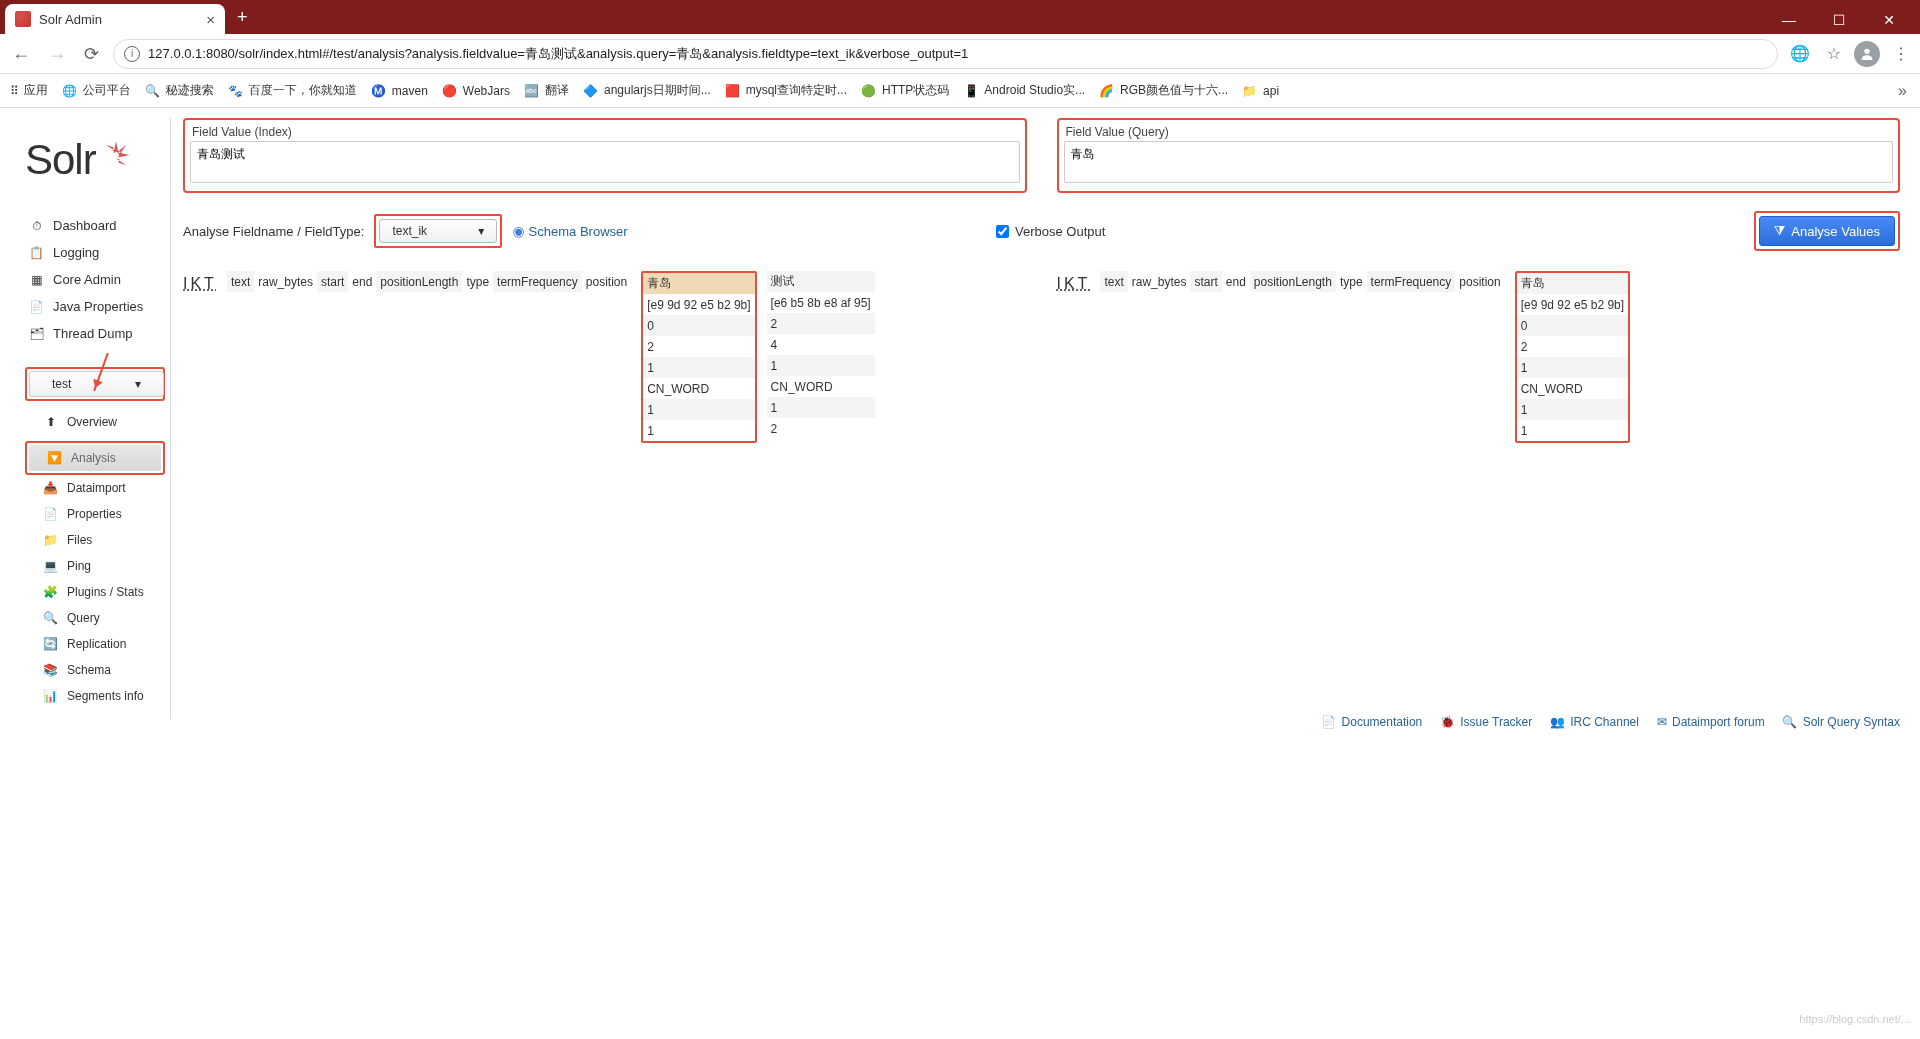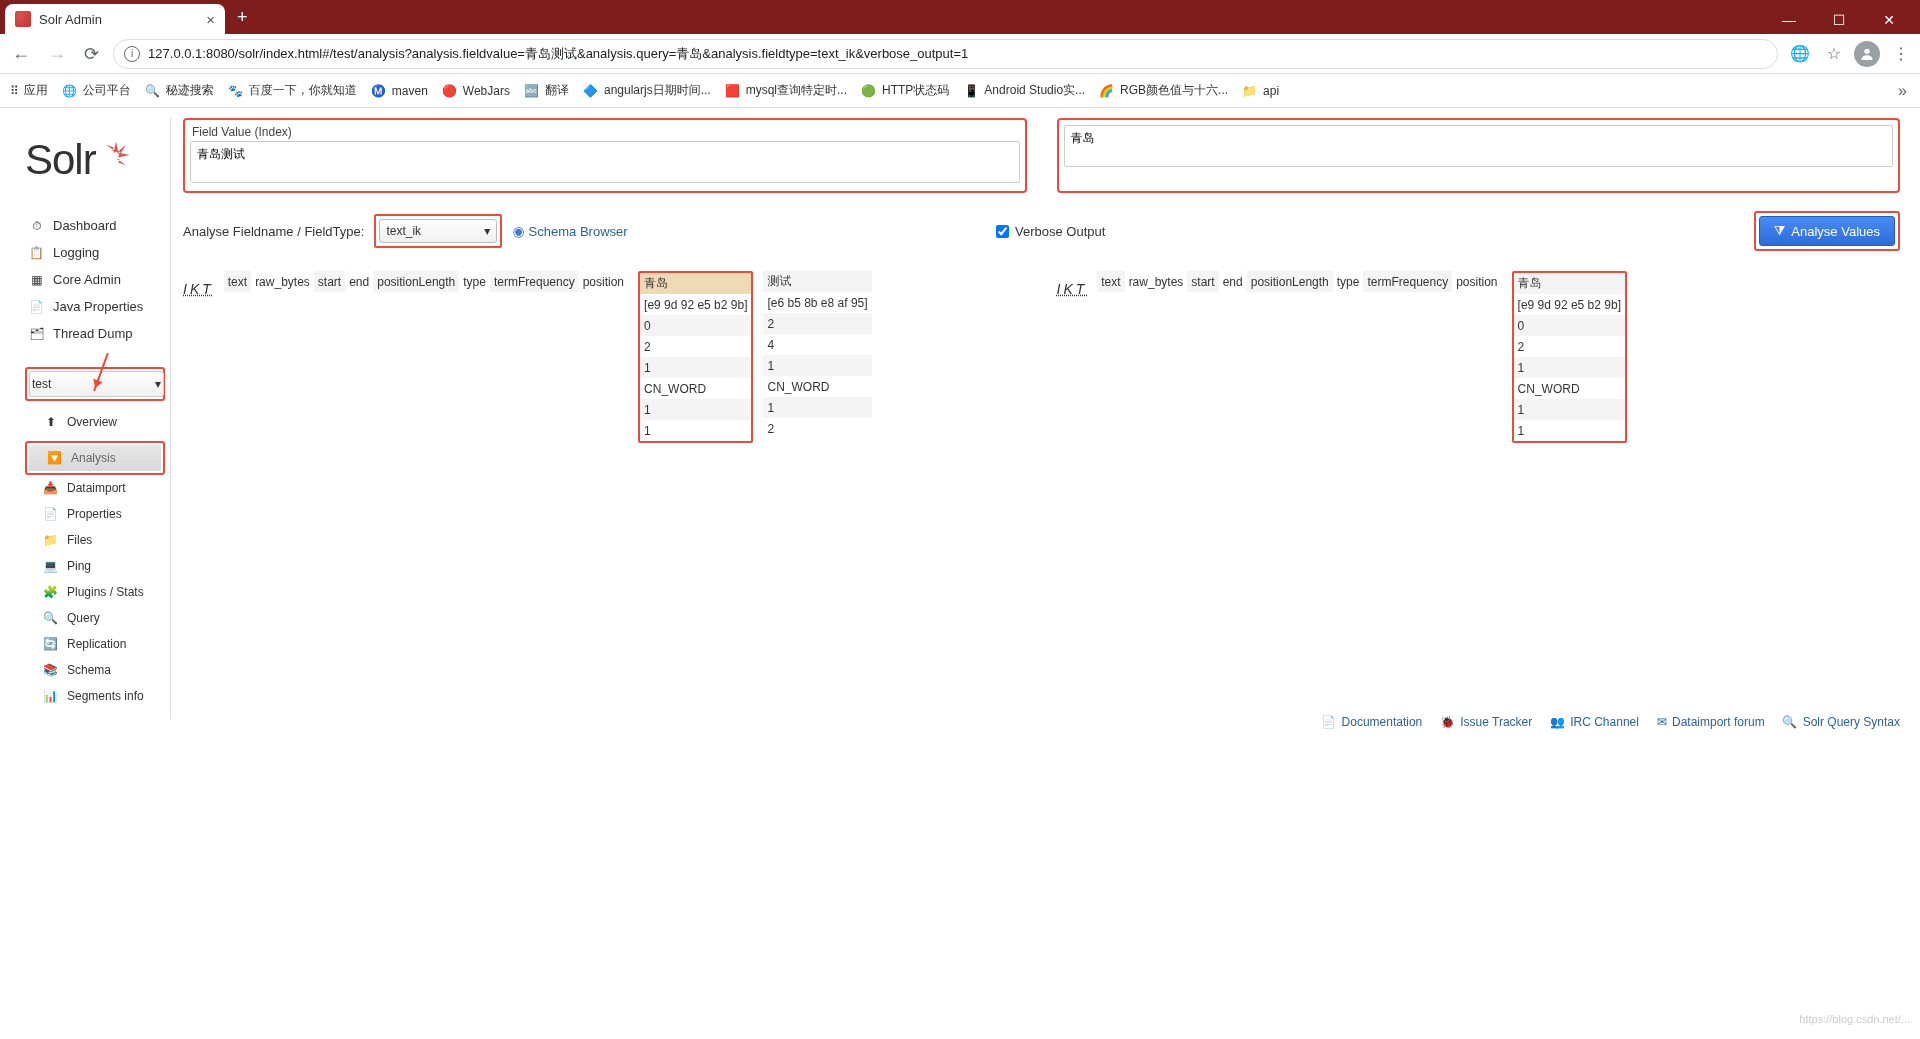--- a/index.html
+++ b/index.html
@@ -30,50 +30,50 @@
 .solr-wrap { display: flex; padding: 10px; }
 .sidebar { width: 160px; padding: 10px 5px 10px 15px; }
 .solr-logo { display: flex; align-items: center; margin-bottom: 20px; padding: 8px 0; }
 .solr-logo-text { font-size: 42px; font-weight: 300; color: #333; letter-spacing: -1px;}
 .solr-logo-sun { width: 34px; height: 34px; margin-left: 3px; margin-top: -10px; }
 
 .nav-list { list-style: none; }
 .nav-item { padding: 6px 4px; display: flex; align-items: center; gap: 8px; color: #333; font-size: 13px; cursor: pointer; }
 .nav-icon { width: 16px; height: 14px; display: inline-flex; align-items: center; justify-content: center; font-size: 12px; }
 
-.core-select { margin-top: 20px; width: 135px; height: 26px; border: 1px solid #ccc; border-radius: 3px; background: linear-gradient(#fff,#f0f0f0); padding: 0 2px; display: flex; align-items: center; justify-content: space-between; font-size: 12px; }
+.core-select { margin-top: 20px; width: 135px; height: 26px; border: 1px solid #ccc; border-radius: 3px; background: linear-gradient(#fff,#f0f0f0); padding: 0 22px; display: flex; align-items: center; justify-content: space-between; font-size: 12px; }
 .hl-red { border: 2px solid #e74c3c; border-radius: 3px; }
 .sel-wrap { margin-top: 20px; padding: 2px; }
 
 .subnav { list-style: none; margin-top: 8px; }
 .subnav .nav-item { padding: 6px 6px 6px 18px; font-size: 12px; }
 .subnav .nav-item.active { background: linear-gradient(#e6e6e6,#d9d9d9); border-radius: 2px; color: #666; }
 .subnav-wrap { padding: 2px; margin-top: 6px; }
 
 .content { flex: 1; border-left: 1px solid #ddd; padding: 0 10px 20px 12px; min-height: 520px; position: relative; }
 
 .fields-row { display: flex; gap: 30px; margin-bottom: 18px; }
 .field-block { flex: 1; border: 2px solid #e74c3c; border-radius: 4px; padding: 5px; }
 .field-label { font-size: 12px; color: #444; margin-bottom: 2px; padding-left: 2px; }
 .field-textarea { width: 100%; height: 42px; border: 1px solid #ccc; border-radius: 2px; padding: 4px 6px; font-size: 12px; resize: none; font-family: inherit; }
 
 .analyse-row { display: flex; align-items: center; gap: 10px; margin-bottom: 20px; }
 .analyse-row .lbl { font-size: 13px; color: #333; }
 .ft-select-wrap { border: 2px solid #e74c3c; padding: 3px; border-radius: 2px; }
-.ft-select { width: 118px; height: 24px; border: 1px solid #bbb; border-radius: 3px; background: linear-gradient(#fff,#f0f0f0); padding: 0 6px; display: flex; align-items: center; justify-content: space-between; font-size: 12px; }
+.ft-select { width: 118px; height: 24px; border: 1px solid #bbb; border-radius: 3px; background: linear-gradient(#fff,#f0f0f0); padding: 0 12px; display: flex; align-items: center; justify-content: space-between; font-size: 12px; }
 .schema-link { color: #2a6496; font-size: 13px; display: flex; align-items: center; gap: 4px; cursor: pointer; }
 .schema-icon { color: #3b7dd8; font-size: 14px; }
 .verbose { margin-left: auto; display: flex; align-items: center; gap: 6px; font-size: 13px; margin-right: 280px; }
 .analyse-btn-wrap { border: 2px solid #e74c3c; padding: 3px; border-radius: 3px; margin-left: auto; }
 .analyse-btn { background: linear-gradient(#4a8bf5,#2a6edb); color: #fff; border: 1px solid #1d5fc9; border-radius: 3px; padding: 6px 14px; font-size: 13px; display: flex; align-items: center; gap: 6px; cursor: pointer; }
 
 .results-row { display: flex; gap: 30px; }
 .result-panel { flex: 1; }
 .analysis-table { display: flex; gap: 10px; font-size: 12px; }
-.ikt-label { font-style: italic; color: #333; text-decoration: underline dotted; letter-spacing: 3px; font-size: 14px; margin-top: 10px; }
+.ikt-label { color: #333; text-decoration: underline dotted; letter-spacing: 3px; font-size: 16px; margin-top: 4px; }
 .row-labels { display: flex; flex-direction: row; }
 .row-labels div, .token-col div { height: 21px; display: flex; align-items: center; padding: 0 4px; }
 .token-col { display: flex; flex-direction: column; }
 .token-col div:nth-child(odd), .row-labels div:nth-child(odd) { background: #f4f4f4; }
 .token-hl { border: 2px solid #e74c3c; border-radius: 2px; }
 .token-match { background: #f0d9b5 !important; }
 
 .footer { position: absolute; right: 10px; bottom: -10px; display: flex; gap: 18px; font-size: 12px; color: #2a6496; }
 .footer .fitem { display: flex; align-items: center; gap: 5px; }
 
@@ -269,20 +269,21 @@
       </ul>
   </div>
 
   <div class="content">
     <div class="fields-row">
       <div class="field-block">
         <div class="field-label">Field Value (Index)</div>
         <textarea class="field-textarea" style="">青岛测试</textarea>
       </div>
       <div class="field-block">
+        <div class="field-label">Field Value (Query)</div>
         <textarea class="field-textarea" style="">青岛</textarea>
       </div>
     </div>
 
     <div class="analyse-row">
       <span class="lbl">Analyse Fieldname / FieldType:</span>
       <div class="ft-select-wrap">
         <div class="ft-select">
           <span>text_ik</span>
           <span>▾</span>

